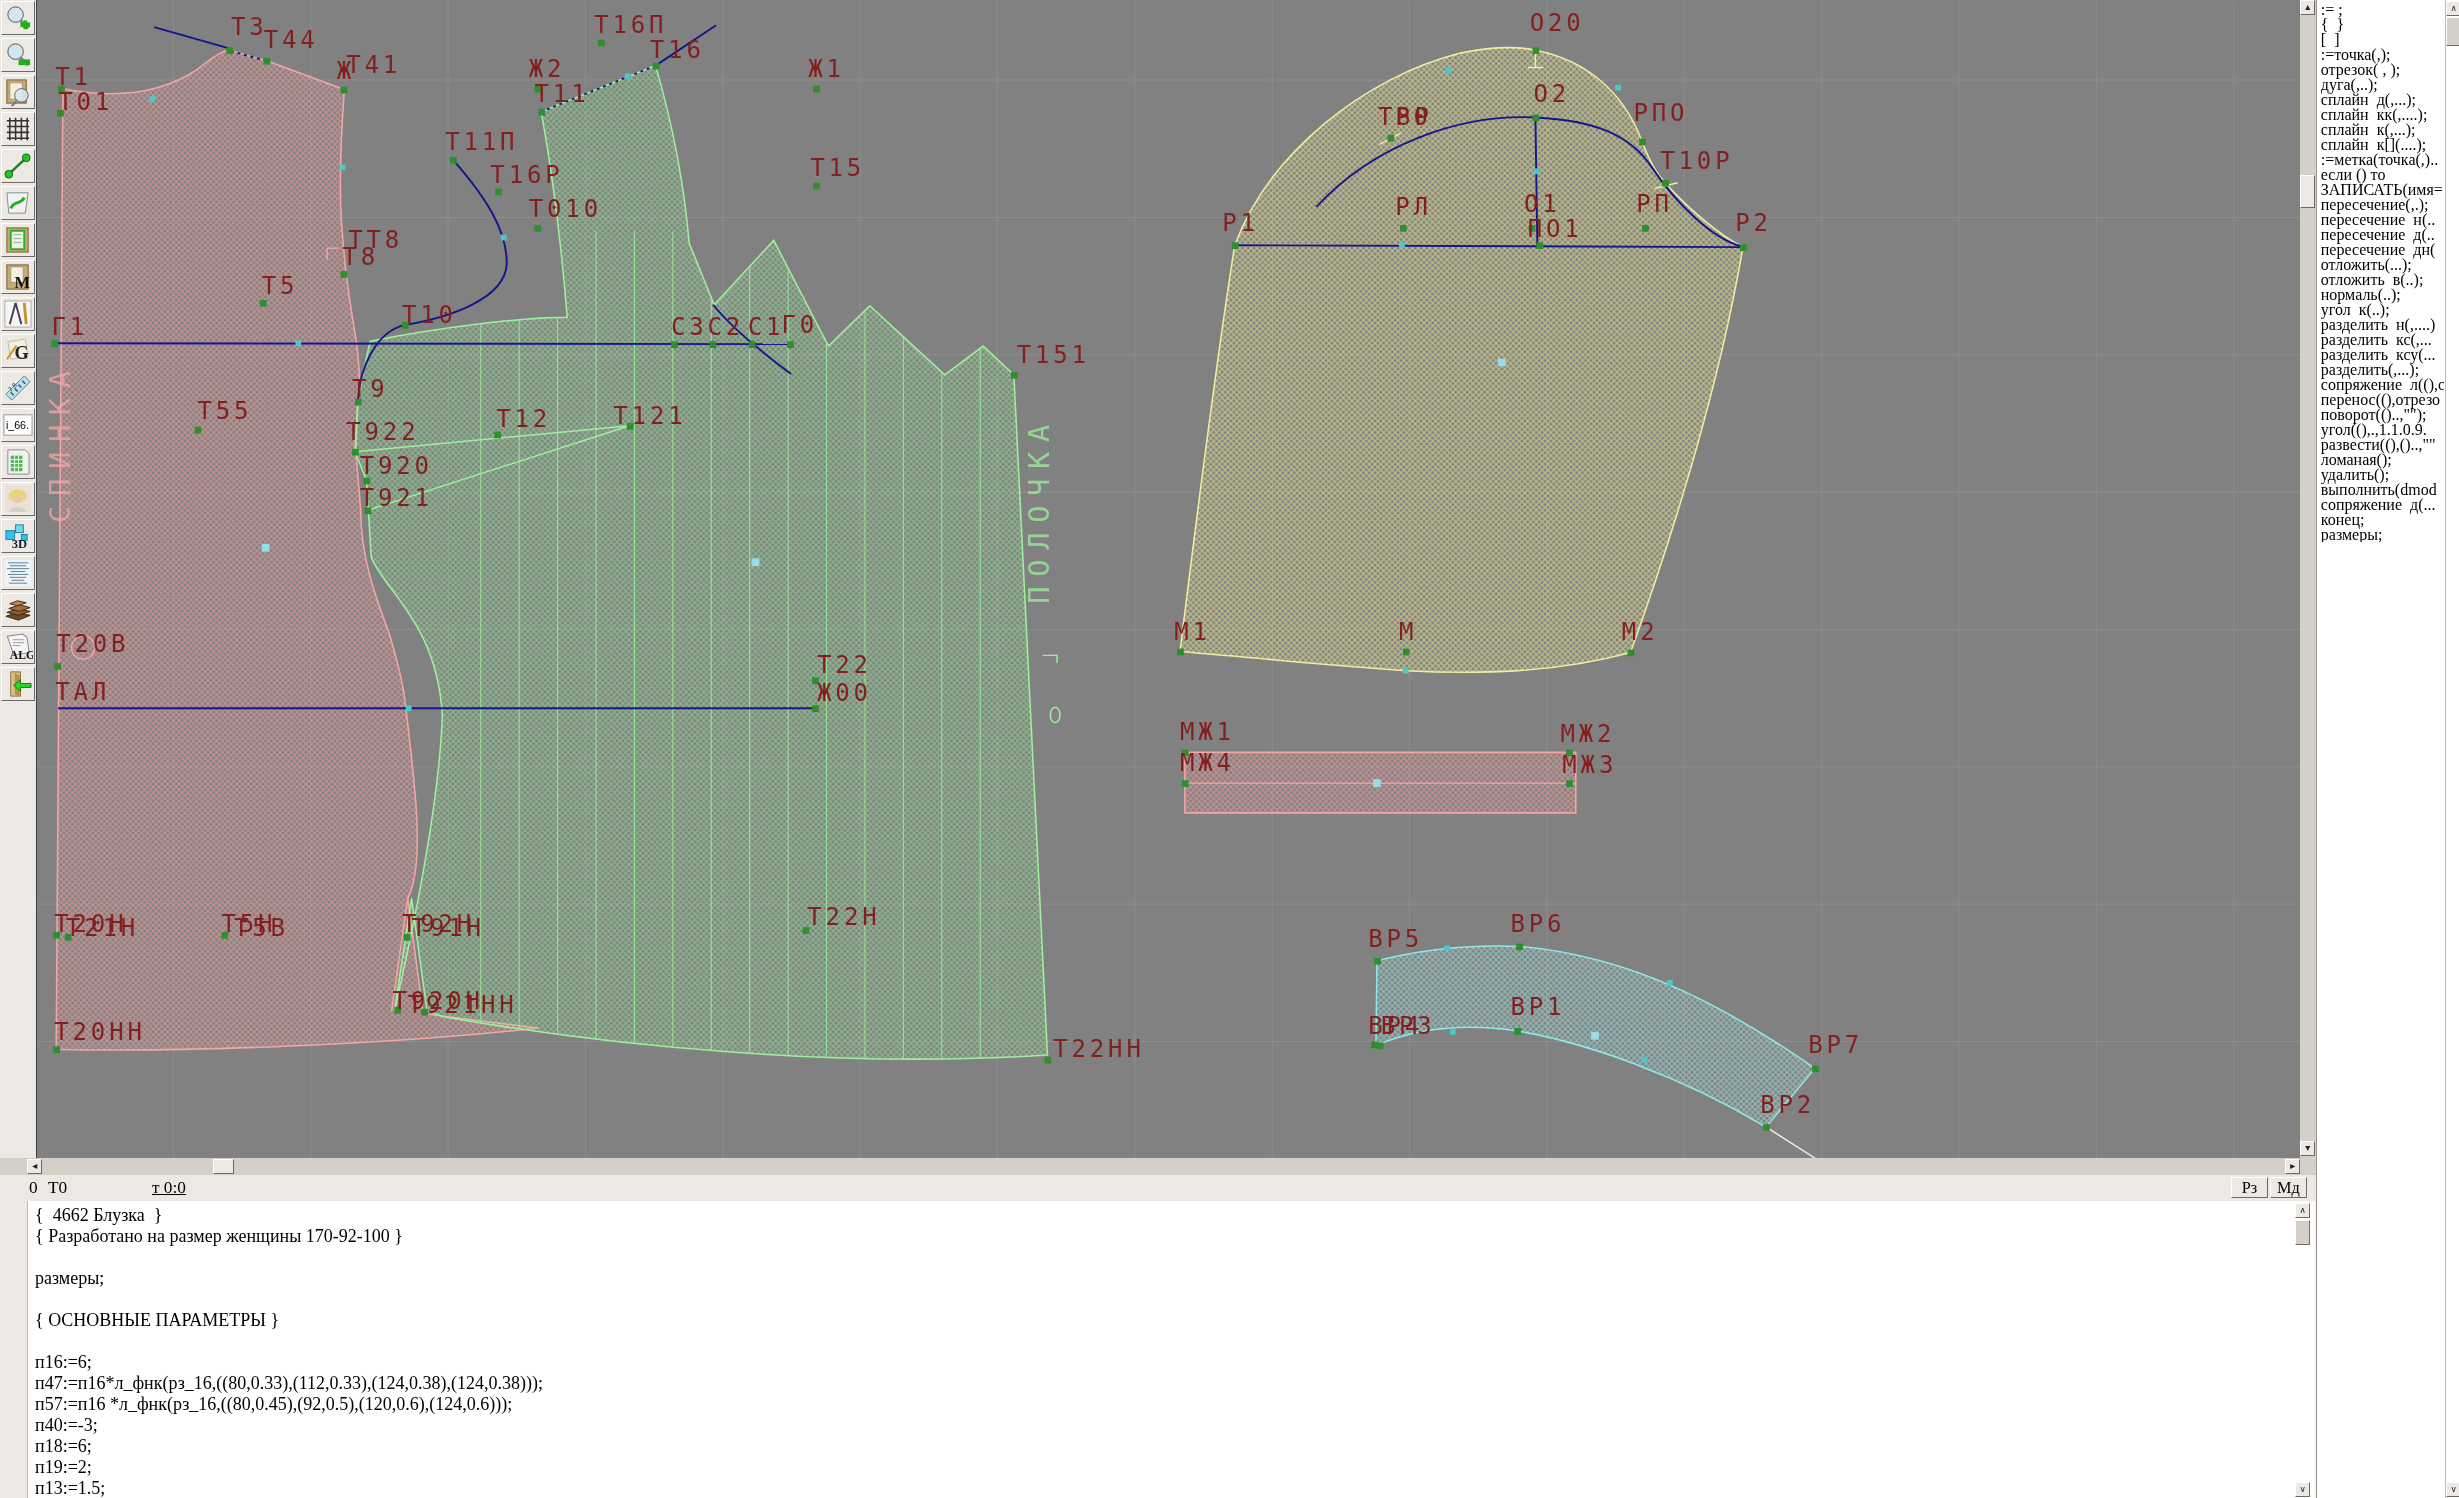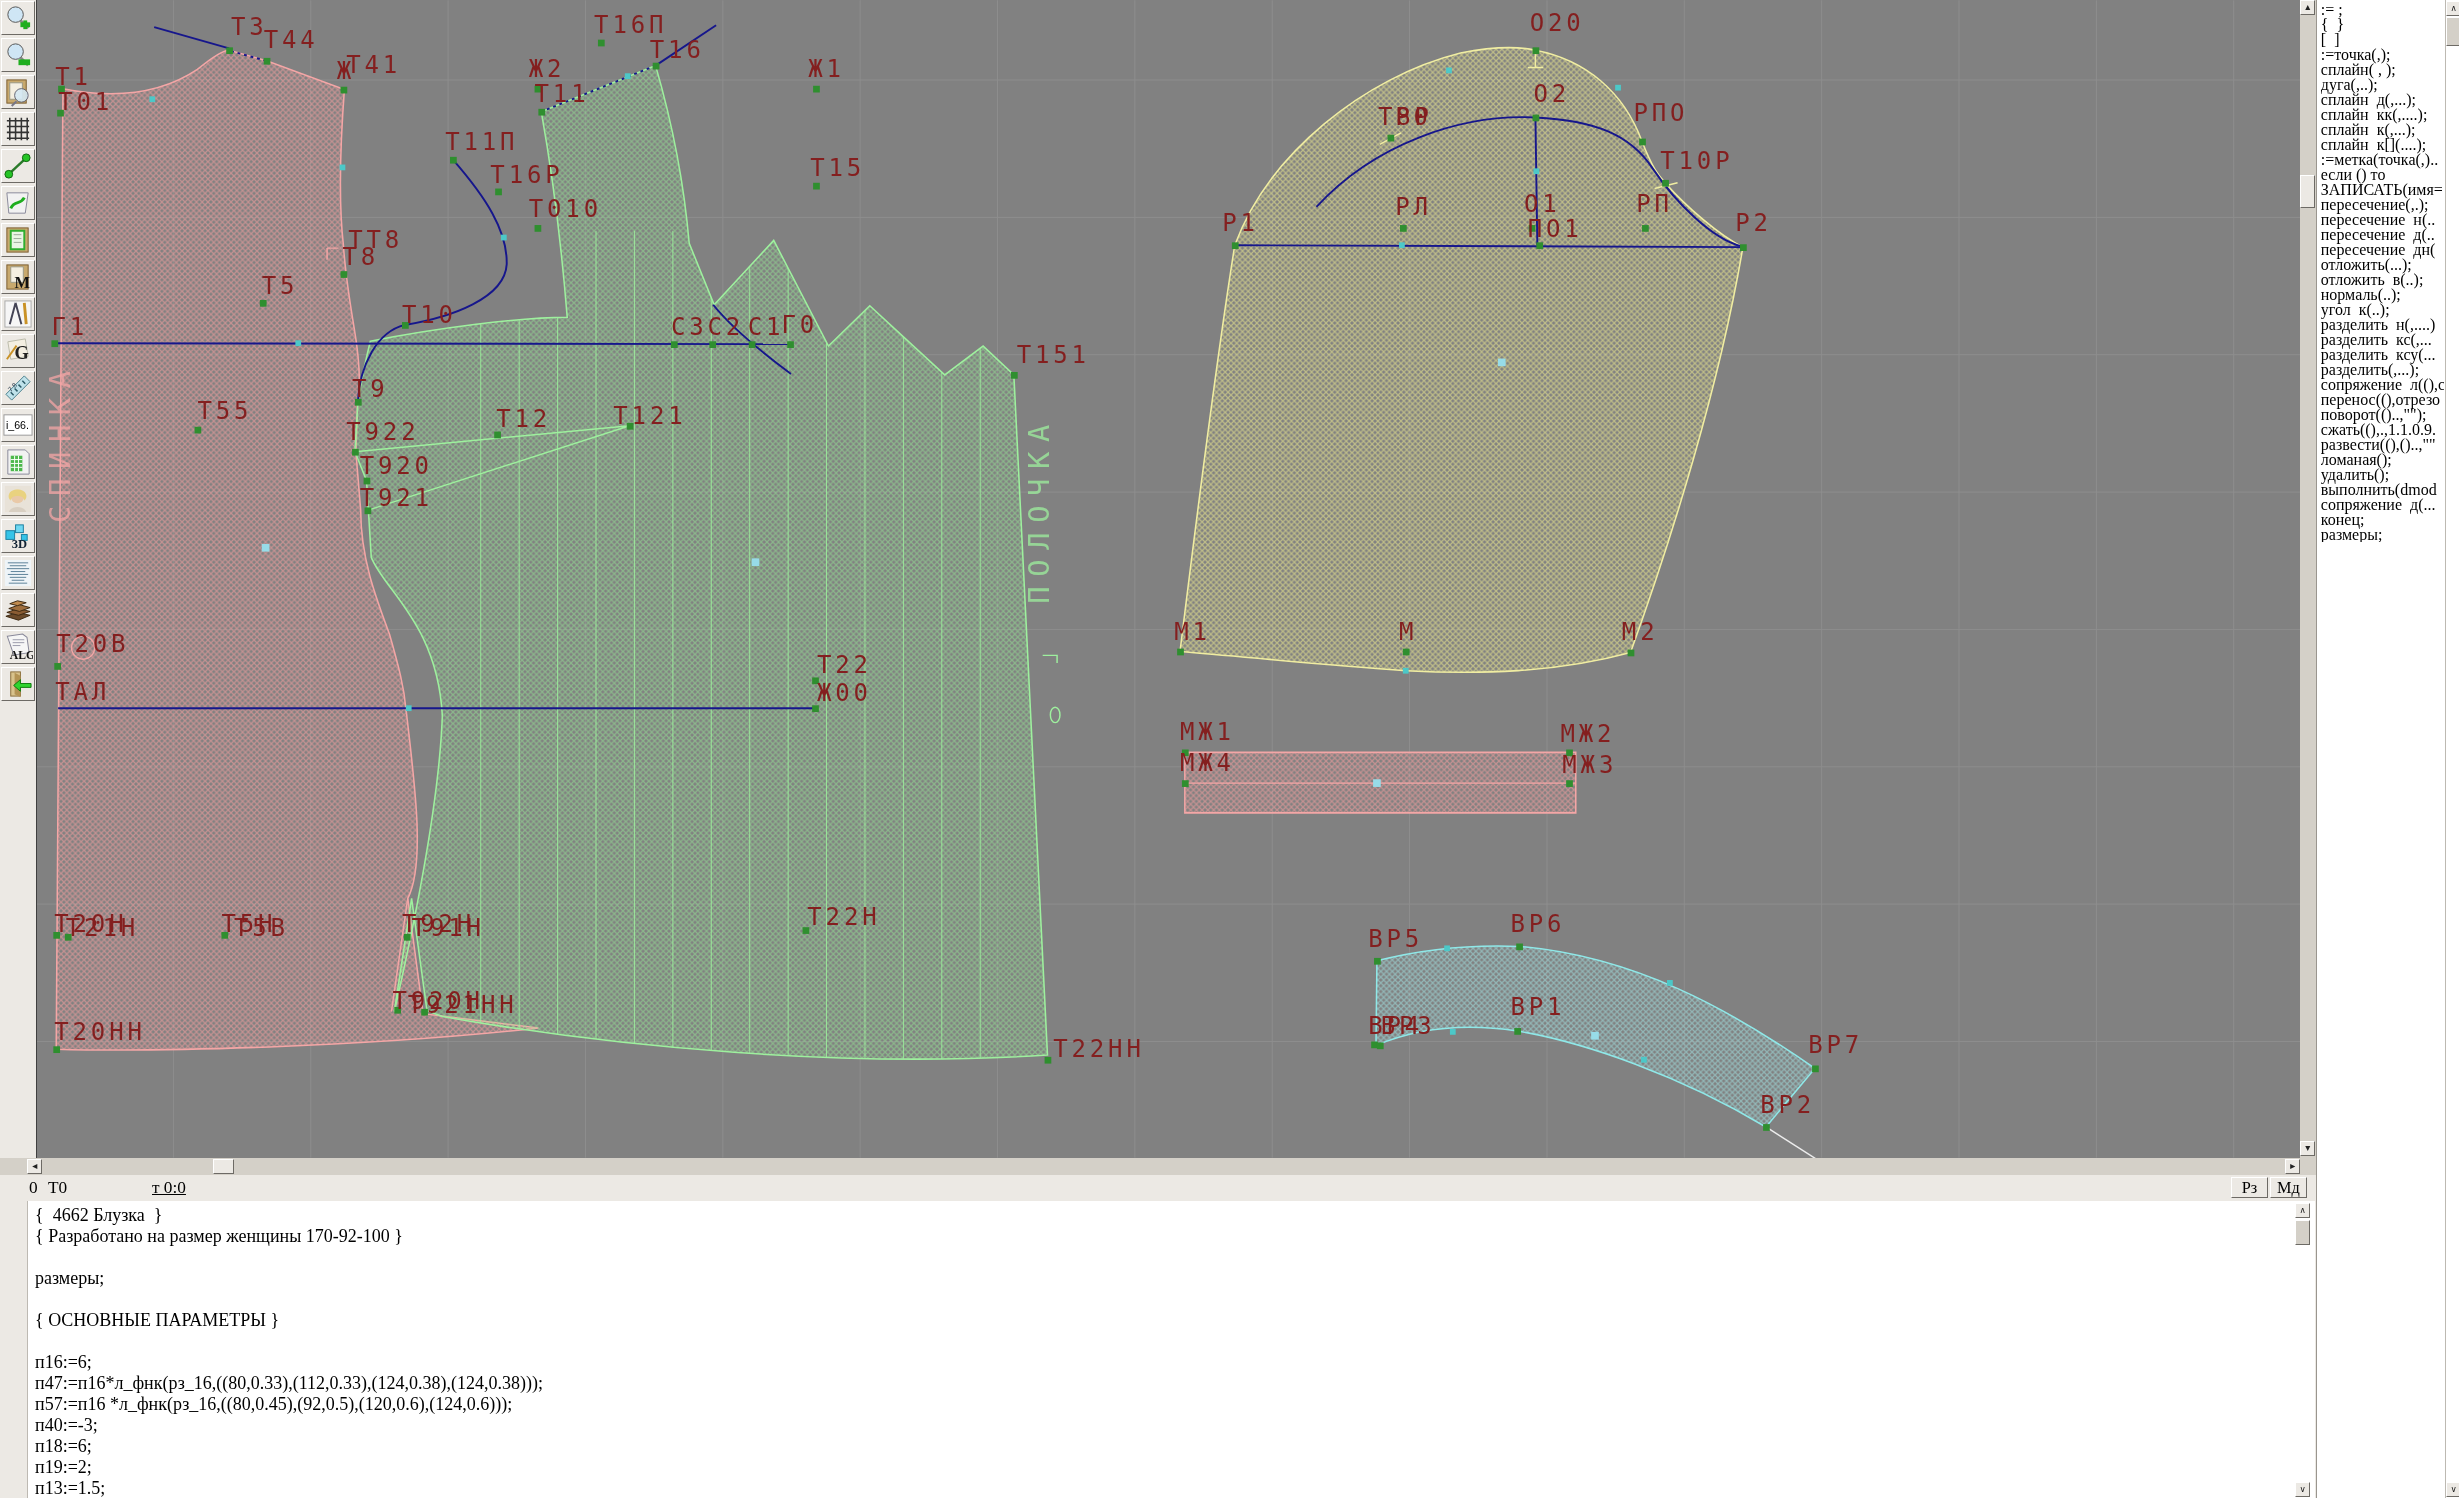--- a/index.html
+++ b/index.html
@@ -405,21 +405,21 @@
   <div class="sb-thumb" style="left:0;top:19px;width:15.4px;height:25px;background:#d4d0c8;"></div>
   <div class="sb-btn" style="left:0;top:281px;">∨</div>
 </div>
 
 <div id="cmdpanel">
   <div class="items">
         <div class="cmditem">:= ;</div>
         <div class="cmditem">{  }</div>
         <div class="cmditem">[  ]</div>
         <div class="cmditem">:=точка(,);</div>
-        <div class="cmditem">сплайн( , );</div>
+        <div class="cmditem">отрезок( , );</div>
         <div class="cmditem">дуга(,..);</div>
         <div class="cmditem">сплайн  д(,...);</div>
         <div class="cmditem">сплайн  кк(,....);</div>
         <div class="cmditem">сплайн  к(,...);</div>
         <div class="cmditem">сплайн  к[](....);</div>
         <div class="cmditem">:=метка(точка(,)..</div>
         <div class="cmditem">если () то</div>
         <div class="cmditem">ЗАПИСАТЬ(имя=</div>
         <div class="cmditem">пересечение(,.);</div>
         <div class="cmditem">пересечение  н(..</div>
@@ -429,21 +429,21 @@
         <div class="cmditem">отложить  в(..);</div>
         <div class="cmditem">нормаль(..);</div>
         <div class="cmditem">угол  к(..);</div>
         <div class="cmditem">разделить  н(,....)</div>
         <div class="cmditem">разделить  кс(,...</div>
         <div class="cmditem">разделить  ксу(...</div>
         <div class="cmditem">разделить(,...);</div>
         <div class="cmditem">сопряжение  л((),с</div>
         <div class="cmditem">перенос((),отрезо</div>
         <div class="cmditem">поворот(()..,"");</div>
-        <div class="cmditem">сжать((),.,1.1.0.9.</div>
+        <div class="cmditem">угол((),.,1.1.0.9.</div>
         <div class="cmditem">развести((),()..,""</div>
         <div class="cmditem">ломаная();</div>
         <div class="cmditem">удалить();</div>
         <div class="cmditem">выполнить(dmod</div>
         <div class="cmditem">сопряжение  д(...</div>
         <div class="cmditem">конец;</div>
         <div class="cmditem">размеры;</div>
       </div>
   <div class="sb" style="left:128px;top:0;width:15.4px;height:1499px;background:#fff;border-left:1px solid #bdb9b2;">
     <div class="sb-btn" style="left:0;top:1px;">∧</div>

